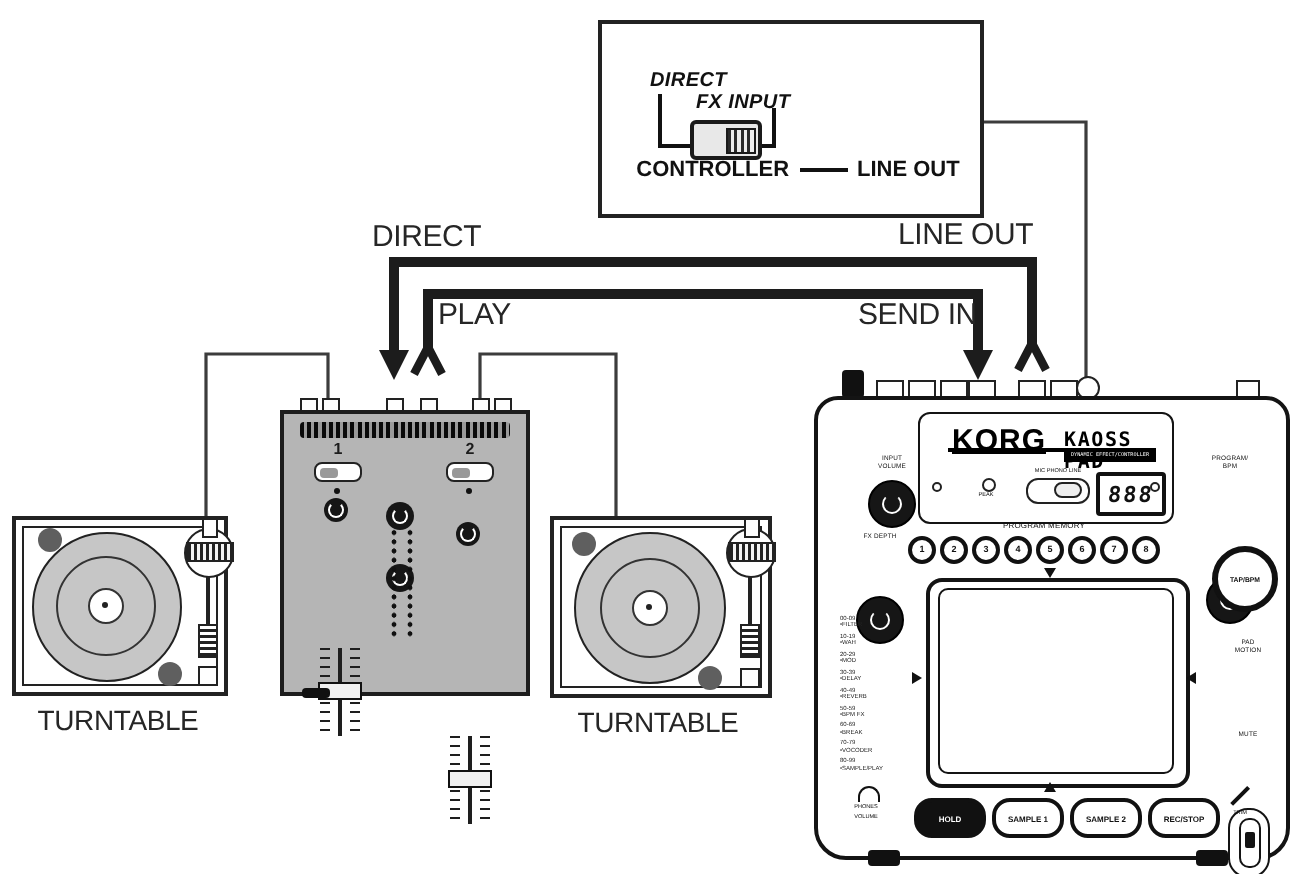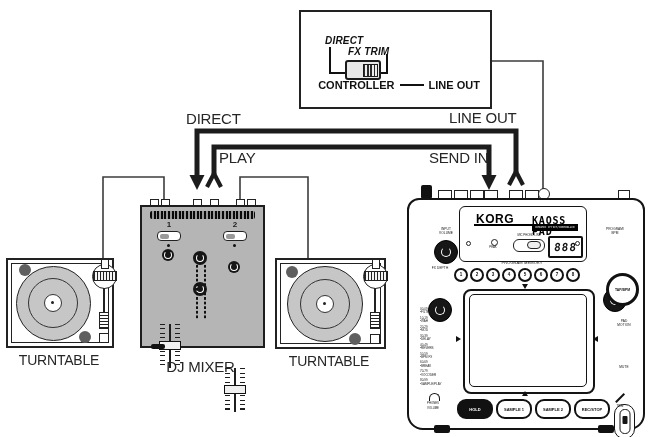--- a/index.html
+++ b/index.html
@@ -35,21 +35,21 @@
   .fader{position:relative;}
   .fader .ticks-l,.fader .ticks-r{position:absolute;top:0;bottom:0;width:5px;
       background:repeating-linear-gradient(to bottom,#1e1e1e 0 1px,transparent 1px 4.5px);}
   .fader .ticks-l{left:0;} .fader .ticks-r{right:0;}
   .fader .track{position:absolute;left:50%;top:0;bottom:0;width:2px;transform:translateX(-50%);background:#1e1e1e;}
   .fader .handle{position:absolute;left:-1px;right:-1px;height:7px;background:#f0f0f0;border:1.5px solid #111;}
   .meter{background-image:radial-gradient(circle,#101010 1.1px,transparent 1.35px);background-size:8px 4.6px;}
   
   .kp-body{background:#fff;border:2px solid #141414;border-radius:12px 12px 16px 16px;}
   .kp-panel{border:1.5px solid #141414;border-radius:6px;background:#fff;}
-  .korg{font-weight:bold;font-size:12px;letter-spacing:0.5px;color:#000;}
+  .korg{font-weight:bold;font-size:15px;letter-spacing:0.5px;color:#000;text-decoration:underline;}
   .kaoss{font-family:"DejaVu Sans Mono",monospace;font-weight:bold;font-size:10px;letter-spacing:0.8px;color:#000;}
   .tagbar{background:#000;color:#fff;font-size:2.6px;line-height:4.5px;text-align:center;
           font-family:"DejaVu Sans Mono",monospace;white-space:nowrap;overflow:hidden;}
   .micro{font-size:3.2px;line-height:3.8px;text-align:center;color:#111;white-space:pre-line;letter-spacing:0.1px;}
   .nano{font-size:2.8px;line-height:3.4px;text-align:center;color:#111;white-space:nowrap;}
   .seg{font-family:"DejaVu Sans Mono",monospace;font-weight:bold;font-size:11px;letter-spacing:1px;
        transform:skewX(-6deg);color:#111;}
   .membtn{width:10px;height:10px;border:2.6px solid #111;border-radius:50%;background:#fff;
           font-size:4.5px;line-height:10px;text-align:center;font-weight:bold;color:#111;}
   .prog-row{margin-bottom:2.1px;}
@@ -97,21 +97,21 @@
     <polygon points="481.5,175 496.5,175 489,190" fill="#1c1c1c"></polygon>
   </svg>
 
   <div class="abs lbl" style="left:186px;top:110px;">DIRECT</div>
   <div class="abs lbl" style="left:449px;top:109px;">LINE OUT</div>
   <div class="abs lbl" style="left:219px;top:149px;">PLAY</div>
   <div class="abs lbl" style="left:429px;top:149px;">SEND IN</div>
 
   <div class="abs box" style="left:299px;top:10px;width:189px;height:95px;">
     <div class="abs small-bold" style="left:24px;top:23px;">DIRECT</div>
-    <div class="abs small-bold" style="left:47px;top:34px;">FX TRIM</div>
+    <div class="abs small-bold" style="left:47px;top:34px;">FX INPUT</div>
     <div class="abs" style="left:28px;top:35px;width:14px;height:25px;border-left:2px solid #111;border-bottom:2px solid #111;"></div>
     <div class="abs" style="left:76px;top:42px;width:9px;height:18px;border-right:2px solid #111;border-bottom:2px solid #111;"></div>
     <div class="abs sw-outer" style="left:44px;top:48px;width:32px;height:16px;">
       <div class="sw-knob"></div>
     </div>
     <div class="abs caption" style="left:13px;top:67px;width:170px;justify-content:center;">
       <span>CONTROLLER</span>
       <span class="dash"></span>
       <span>LINE OUT</span>
     </div>
@@ -191,21 +191,20 @@
     </div>
     <div class="abs fader" style="left:83px;top:65px;width:20px;height:44px;">
       <div class="ticks-l"></div>
         <div class="ticks-r"></div>
         <div class="track"></div>
       <div class="handle" style="top:17px;"></div>
     </div>
 
     <div class="abs foot" style="left:9px;top:137px;width:14px;height:5px;"></div>
   </div>
-  <div class="abs lbl" style="left:140px;top:358px;width:121px;text-align:center;">DJ MIXER</div>
 
   <div class="abs" style="left:421px;top:185px;width:11px;height:14px;background:#111;border-radius:2px;"></div>
   <div class="abs jack" style="left:438px;top:190px;width:12px;height:8px;"></div>
   <div class="abs jack" style="left:454px;top:190px;width:12px;height:8px;"></div>
   <div class="abs jack" style="left:470px;top:190px;width:12px;height:8px;"></div>
   <div class="abs jack" style="left:484px;top:190px;width:12px;height:8px;"></div>
   <div class="abs jack" style="left:509px;top:190px;width:12px;height:8px;"></div>
   <div class="abs jack" style="left:525px;top:190px;width:12px;height:8px;"></div>
   <div class="abs jack circle" style="left:538px;top:188px;width:10px;height:10px;"></div>
   <div class="abs jack" style="left:618px;top:190px;width:10px;height:8px;"></div>

